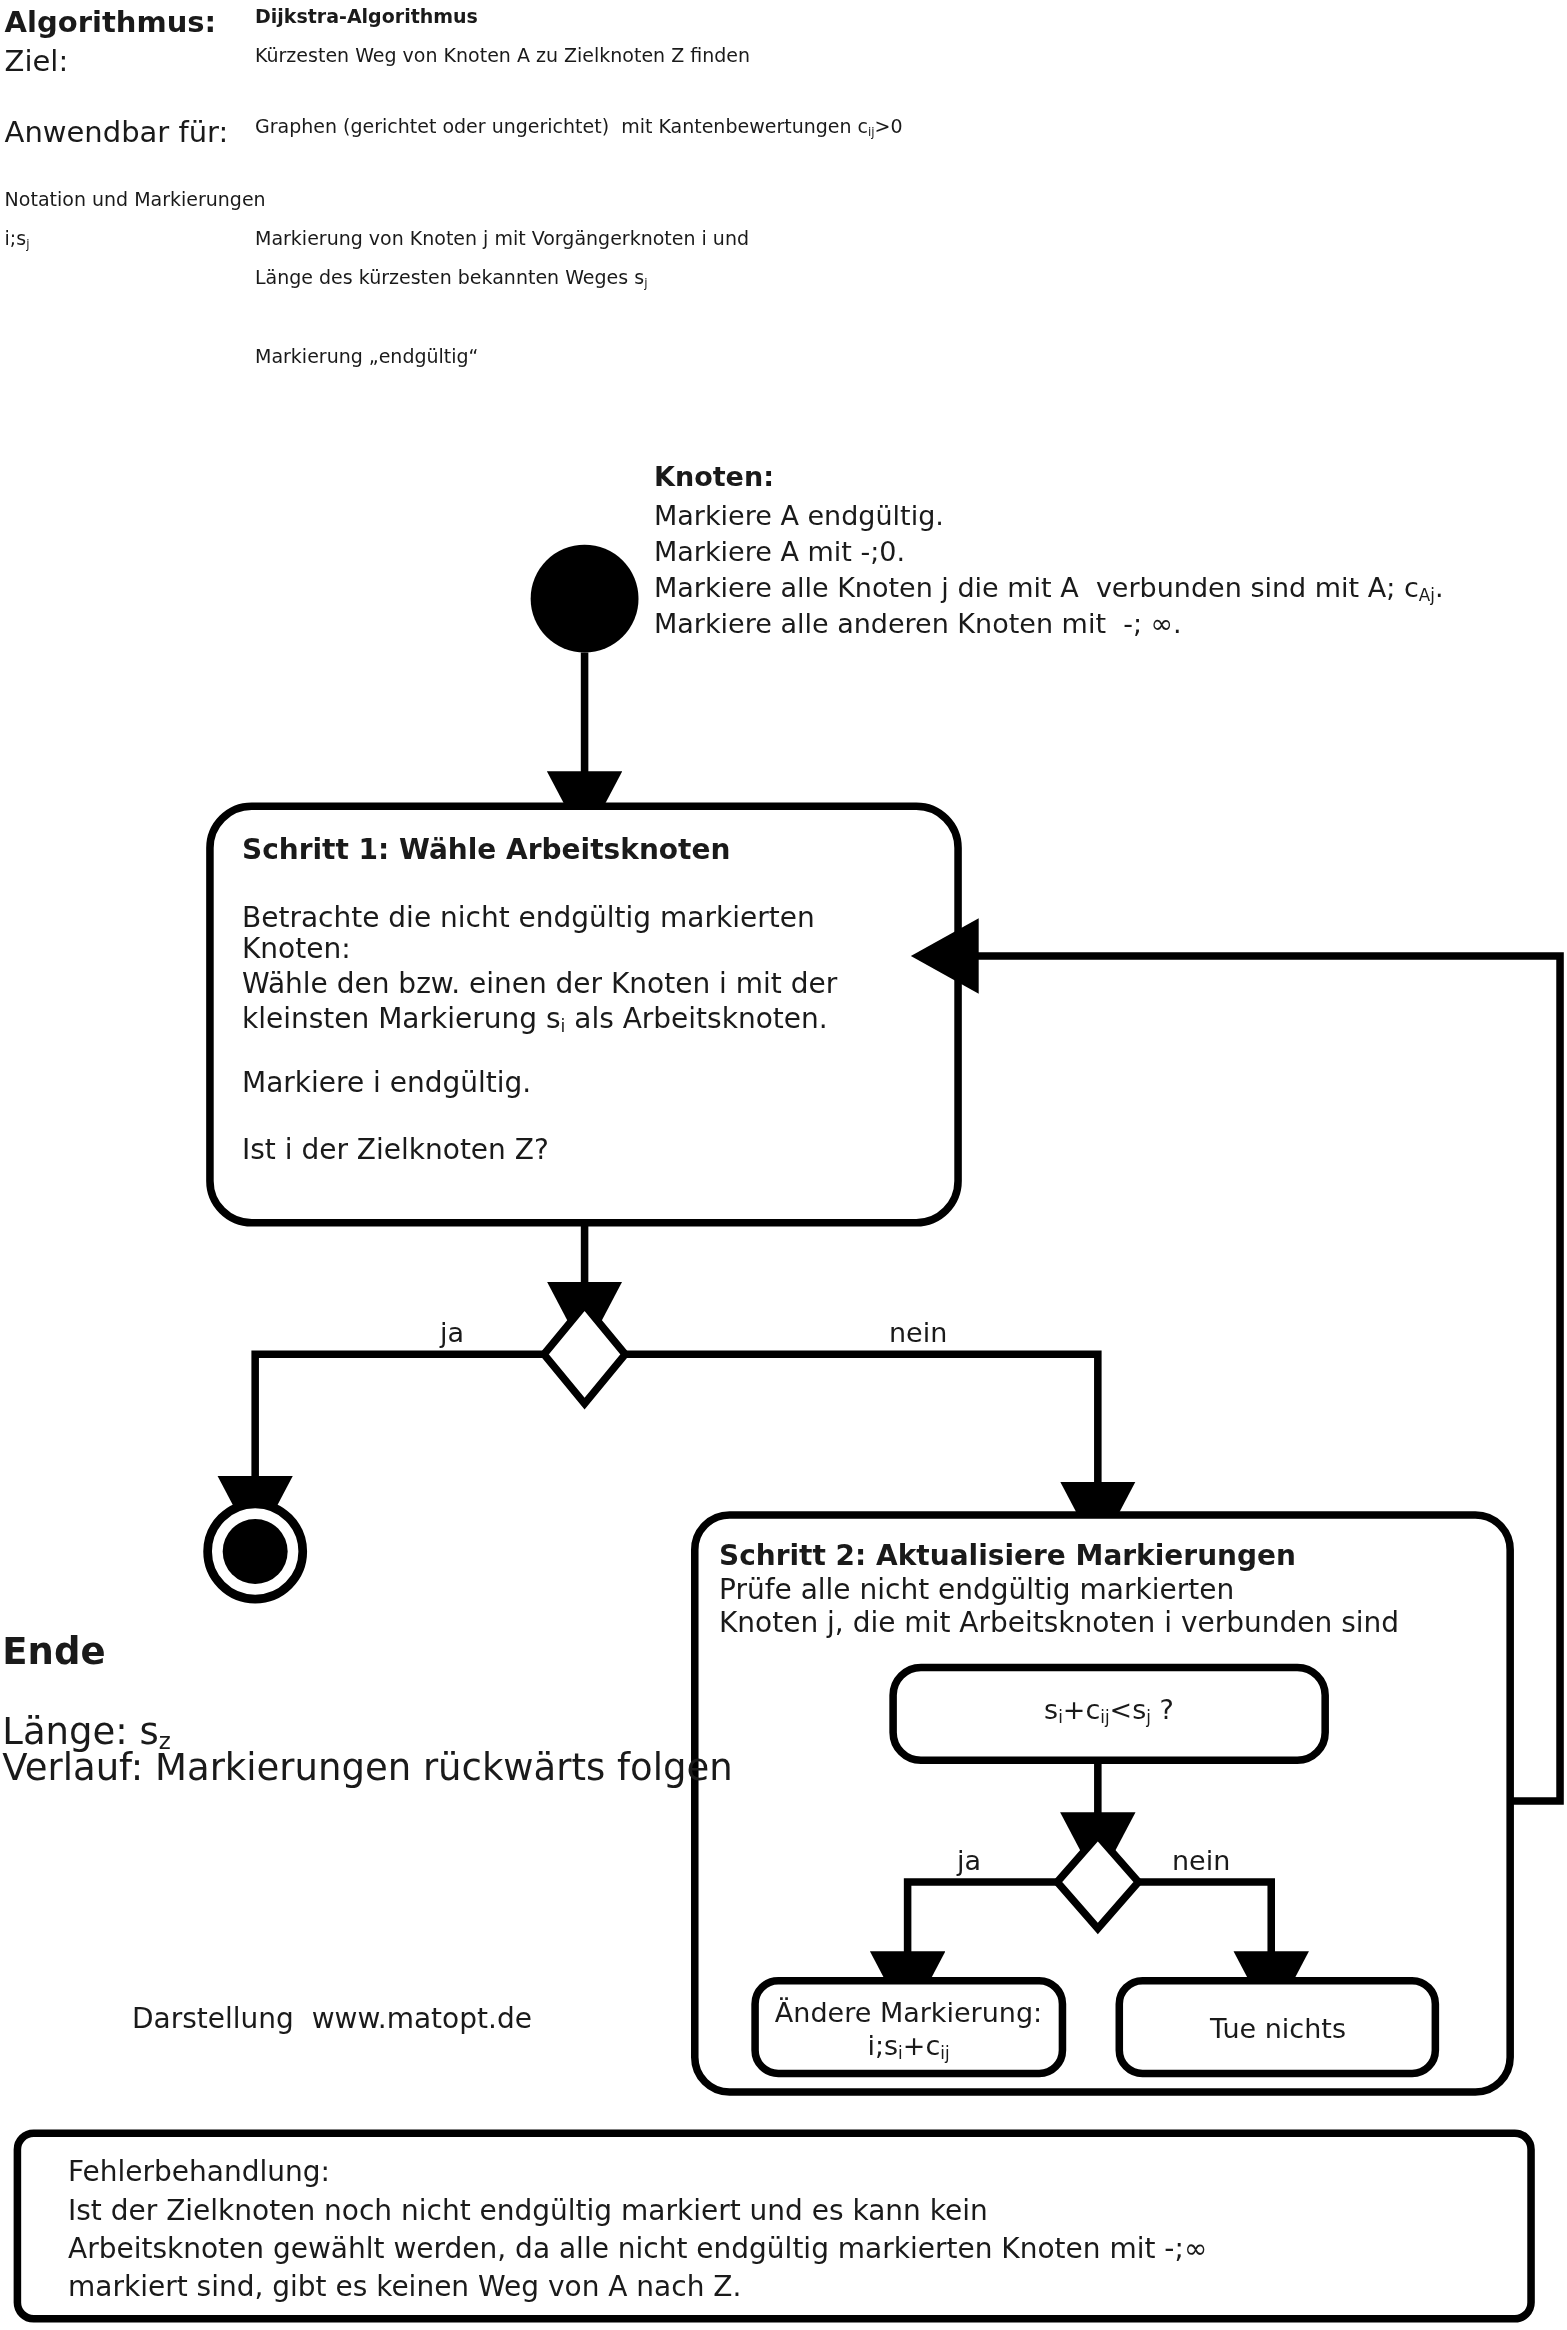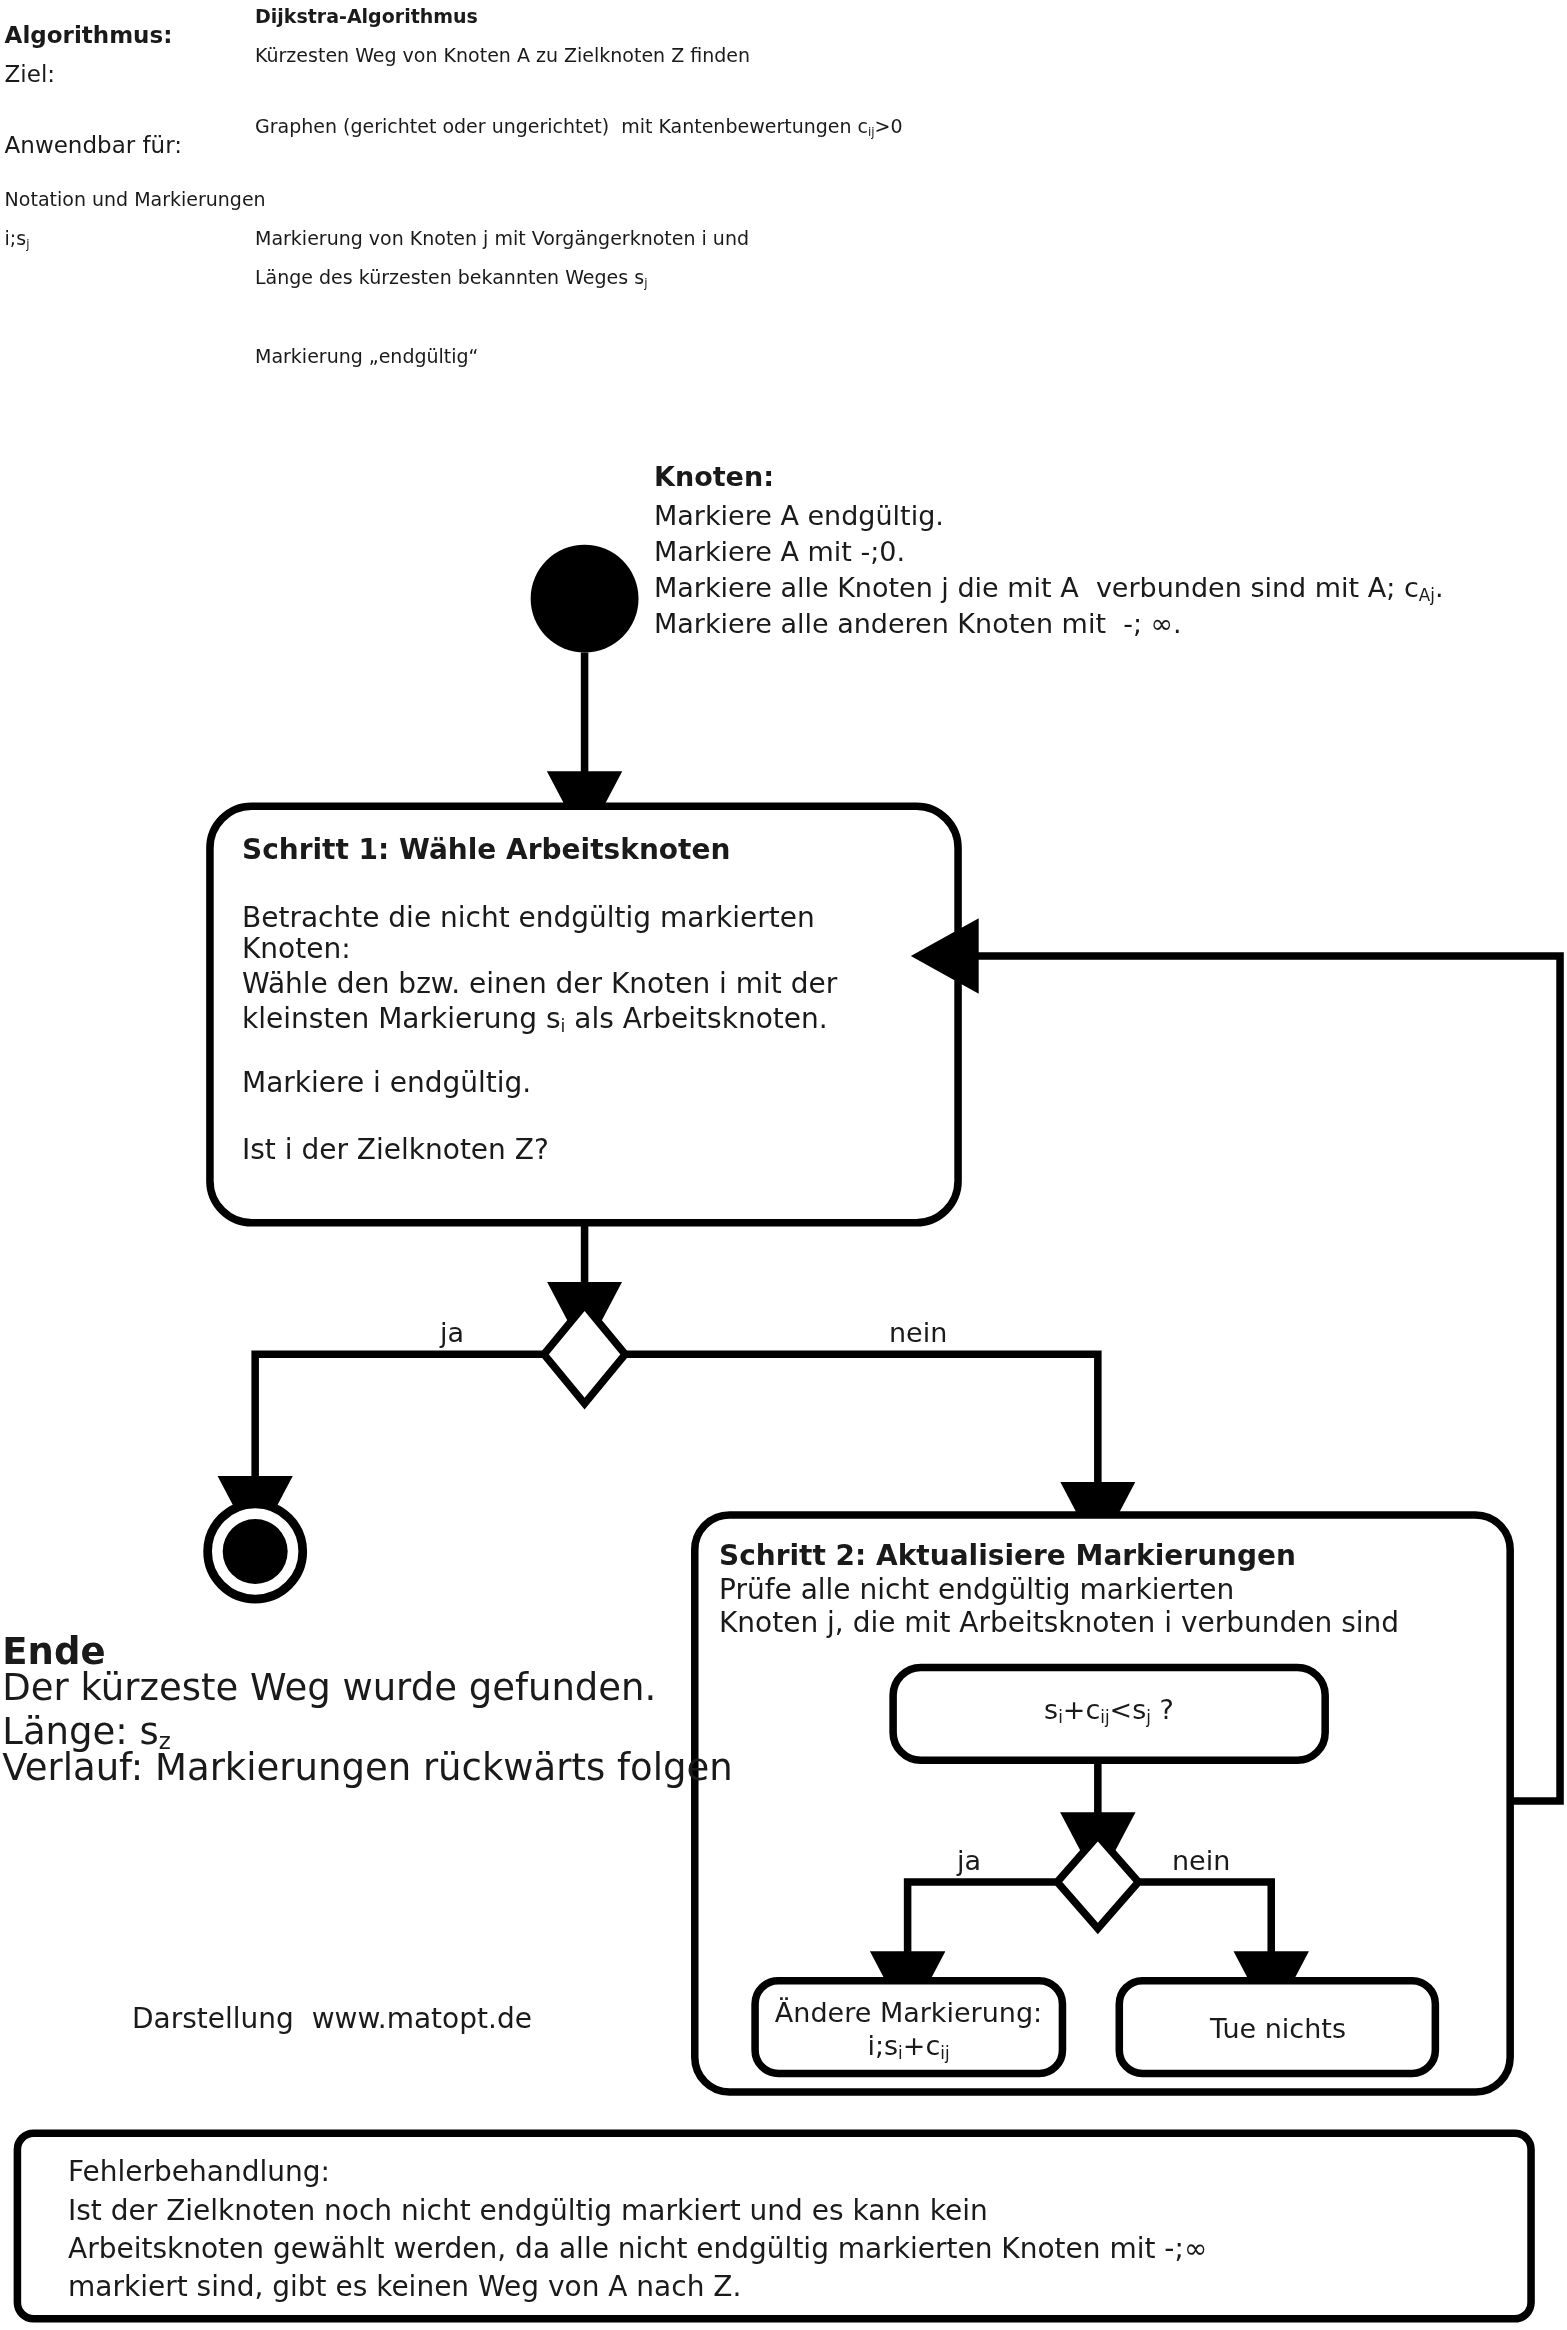--- a/index.html
+++ b/index.html
@@ -10,21 +10,21 @@
     -webkit-font-smoothing:antialiased;
   }
   #root{position:absolute;inset:0;}
   svg.flow{position:absolute;left:0;top:0;width:1567px;height:2330px;overflow:visible;}
 
   .txt{position:absolute;white-space:pre;line-height:1.12;}
   .bold{font-weight:bold;}
   sub{font-size:0.62em;vertical-align:-0.22em;line-height:0;}
 
   
-  .h-label{font-size:23px;margin-top:17px;}
+  .h-label{font-size:29px;}
   .h-val{font-size:19px;}
 
   
   .start-text{font-size:27px;line-height:1.20;}
   .box-title{font-size:28px;font-weight:bold;}
   .box-body{font-size:28px;line-height:1.16;}
   .edge-label{font-size:27px;}
   .cond-text{font-size:27px;}
   .small-box-text{font-size:27px;line-height:1.15;text-align:center;}
   .ende-text{font-size:37px;line-height:1.20;}
@@ -113,21 +113,20 @@
   <div class="txt box-body" style="left:242px;top:933px;">Knoten:</div>
   <div class="txt box-body" style="left:242px;top:968px;">Wähle den bzw. einen der Knoten i mit der</div>
   <div class="txt box-body" style="left:242px;top:1003px;"><span>kleinsten Markierung s</span><sub>i</sub><span> als Arbeitsknoten.</span></div>
   <div class="txt box-body" style="left:242px;top:1067px;">Markiere i endgültig.</div>
   <div class="txt box-body" style="left:242px;top:1134px;">Ist i der Zielknoten Z?</div>
 
   <div class="txt edge-label" style="left:440px;top:1318px;">ja</div>
   <div class="txt edge-label" style="left:889px;top:1318px;">nein</div>
 
   <div class="txt ende-text bold" style="left:2.3px;top:1630px;">Ende</div>
-  <div class="txt ende-text" style="left:2.3px;top:1666px;">Der kürzeste Weg wurde gefunden.</div>
   <div class="txt ende-text" style="left:2.3px;top:1710px;"><span>Länge: s</span><sub>z</sub></div>
   <div class="txt ende-text" style="left:2.3px;top:1746px;">Verlauf: Markierungen rückwärts folgen</div>
 
   <div class="txt box-title" style="left:719px;top:1540px;">Schritt 2: Aktualisiere Markierungen</div>
   <div class="txt box-body" style="left:719px;top:1574px;">Prüfe alle nicht endgültig markierten</div>
   <div class="txt box-body" style="left:719px;top:1607px;">Knoten j, die mit Arbeitsknoten i verbunden sind</div>
 
   <div class="txt cond-text" style="left:893px;top:1695px;width:432px;text-align:center;"><span>s</span><sub>i</sub><span>+c</span><sub>ij</sub><span>&lt;s</span><sub>j</sub><span> ?</span></div>
 
   <div class="txt edge-label" style="left:957px;top:1846px;">ja</div>

